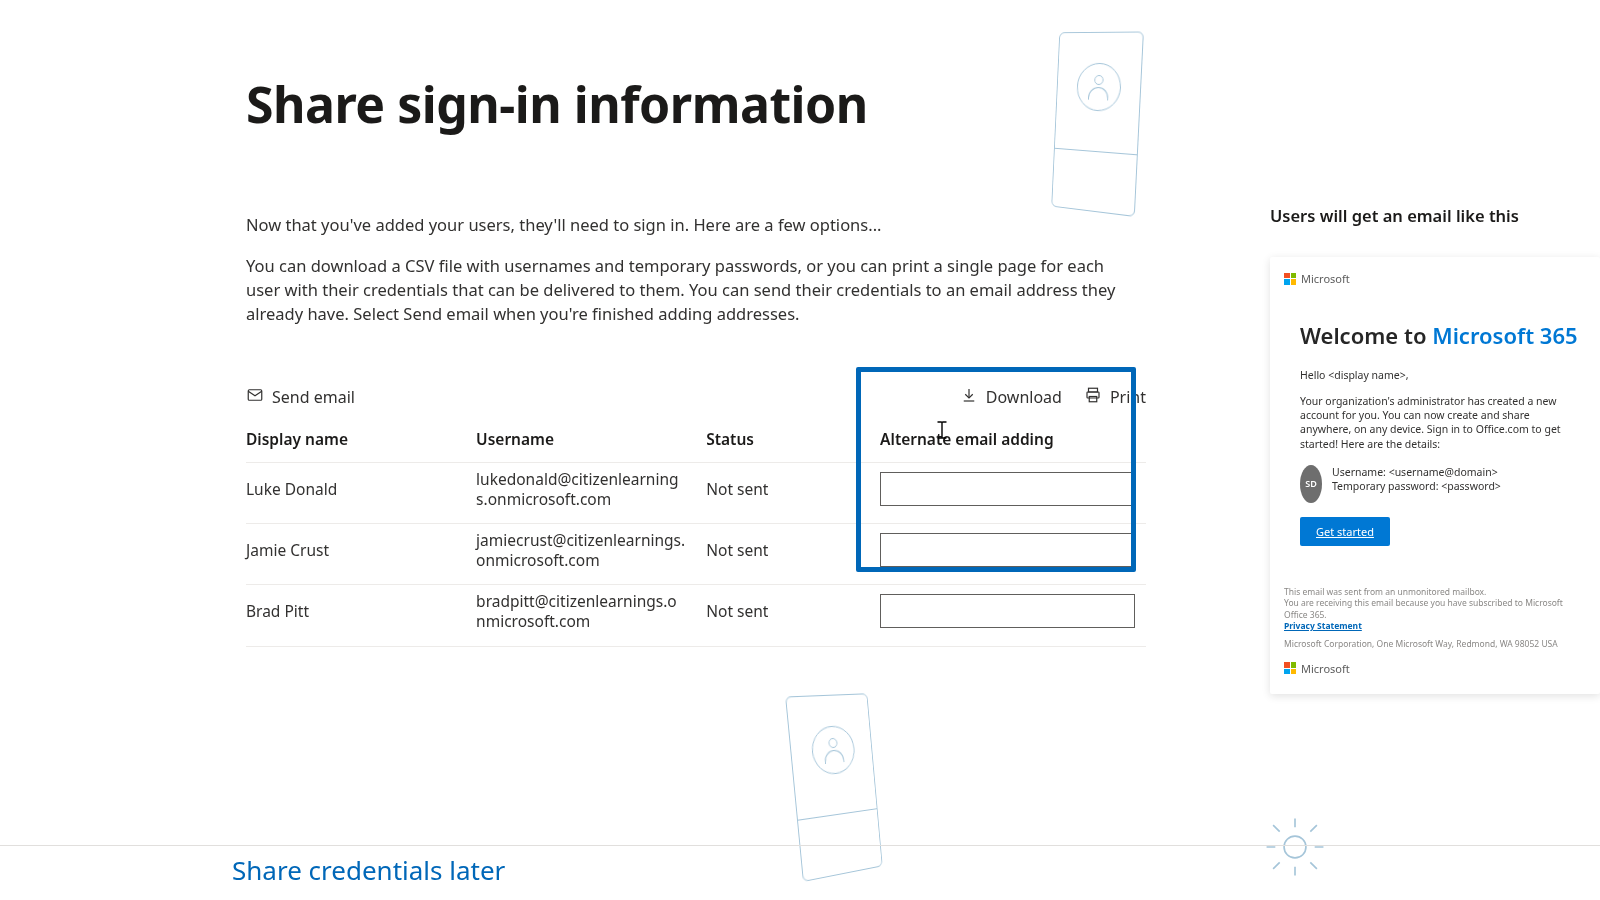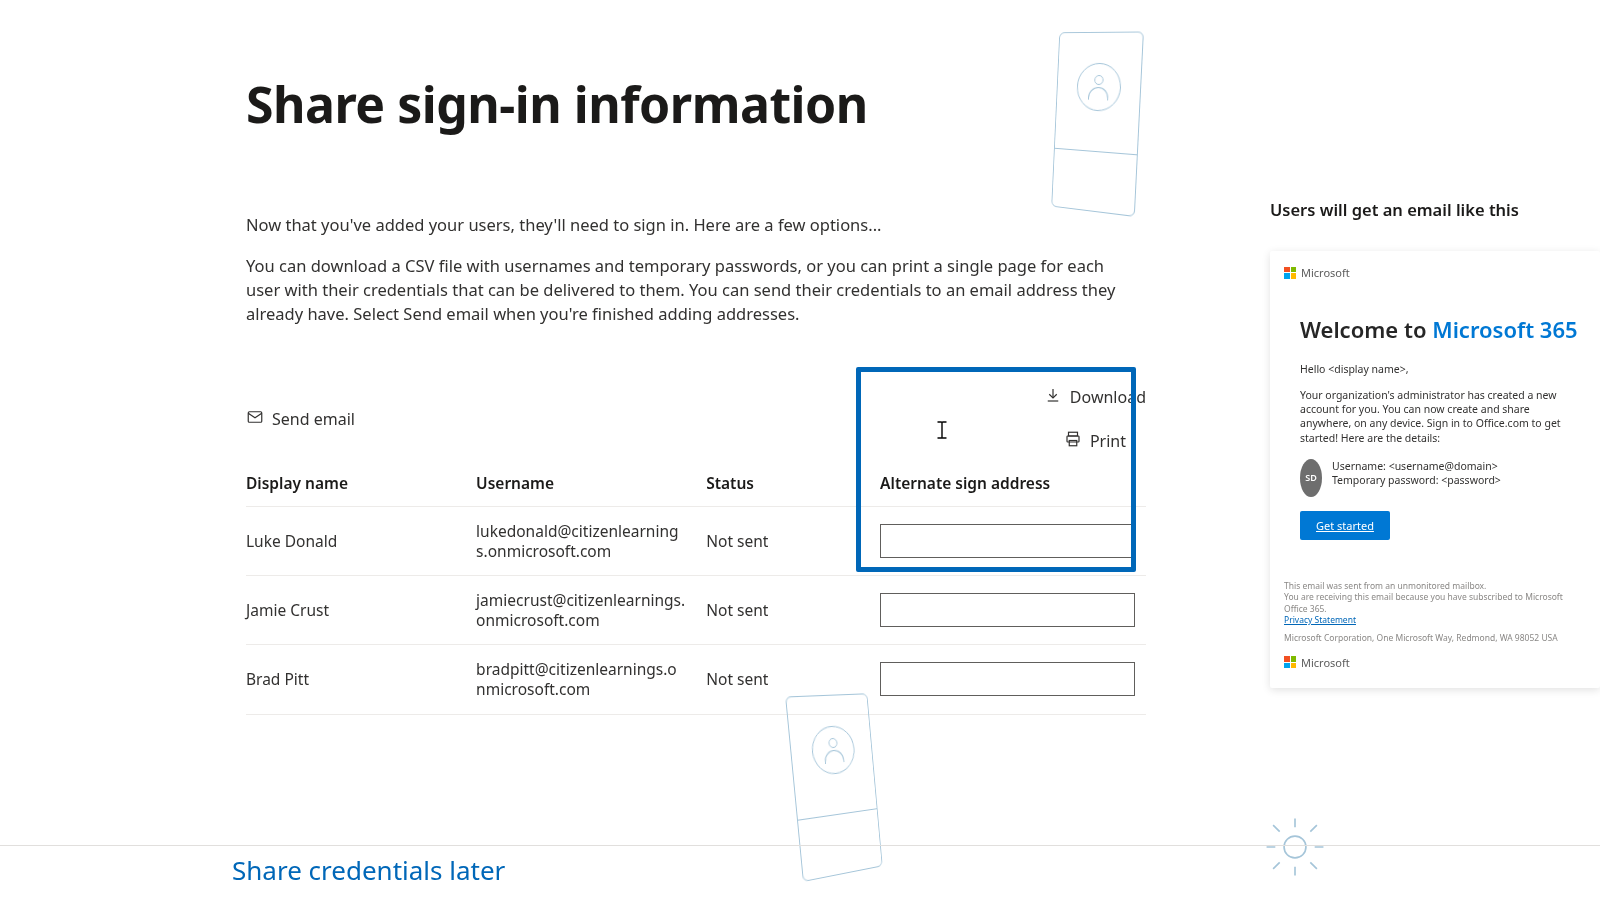--- a/index.html
+++ b/index.html
@@ -56,21 +56,21 @@
     max-width: 870px;
   }
 
   .toolbar {
     display: flex;
     align-items: center;
     font-size: 16px;
     padding-bottom: 8px;
   }
   .toolbar .left { display: flex; align-items: center; gap: 8px; }
-  .toolbar .right { margin-left: auto; display: flex; align-items: center; gap: 22px; flex-direction: column; }
+  .toolbar .right { margin-left: auto; display: flex; align-items: center; gap: 22px; }
   .tb-action {
     display: flex; align-items: flex-start; gap: 8px;
     color: var(--ms-text); cursor: pointer;
   }
   .tb-action svg { width: 18px; height: 18px; }
 
   table.users {
     width: 100%;
     border-collapse: collapse;
     table-layout: fixed;
@@ -78,21 +78,21 @@
   table.users th {
     text-align: left;
     font-weight: 600;
     font-size: 15.5px;
     padding: 12px 8px 12px 0;
     border-bottom: 1px solid var(--ms-border-light);
     color: #1b1a19;
   }
   table.users td {
     font-size: 15.5px;
-    padding: 14px 8px 14px 0;
+    padding: 6px 8px 14px 0;
     border-bottom: 1px solid var(--ms-border-light);
     vertical-align: middle;
     color: var(--ms-text);
   }
   .col-name { width: 225px; }
   .col-user { width: 225px; }
   .col-status { width: 170px; }
   .col-alt { width: 260px; }
 
   .username-wrap { word-break: break-all; max-width: 210px; line-height:1.3; }
@@ -112,21 +112,21 @@
     position: absolute;
     border: 5px solid var(--highlight-blue);
     pointer-events: none;
     border-radius: 2px;
   }
 
   
   .preview-col {
     position: absolute;
     left: 1270px;
-    top: 198px;
+    top: 204px;
     width: 330px;
   }
   .preview-caption {
     font-size: 16.5px;
     font-weight: 600;
     color: #1b1a19;
     margin-bottom: 30px;
   }
   .email-card {
     background: #fff;
@@ -163,21 +163,21 @@
   .cred-avatar {
     width:22px;height:38px;border-radius:50%;background:#6e6e6e;color:#fff;
     display:flex;align-items:center;justify-content:center;font-size:9px;font-weight:600;
   }
   .cred-lines { font-size:10.5px; line-height:1.4; }
   .get-started-btn {
     display:inline-block; background: var(--ms-blue); color:#fff;
     font-size:11px; padding:7px 16px; border-radius:2px; margin-bottom: 30px; text-decoration: underline;
   }
   .email-footer { padding: 0 14px; font-size:8.5px; color:#8a8886; line-height:1.35;}
-  .email-footer a { color:#0067b8; text-decoration:underline;}
+  .email-footer a { color:#0067b8; text-decoration:underline;font-weight:bold;}
   .email-corp { font-size:8.5px; color:#8a8886; padding:6px 14px 10px;}
   .email-brand-bottom { display:flex; align-items:center; gap:5px; font-size:11px; color:#5c5c5c; padding:2px 14px 4px;}
 
   
   .bottom-divider {
     position:absolute;
     left:0; right:0; top: 845px;
     border-top:1px solid #e1dfdd;
   }
   .bottom-heading {
@@ -294,21 +294,21 @@
         <col class="col-name">
           <col class="col-user">
           <col class="col-status">
           <col class="col-alt">
       </colgroup>
       <thead>
         <tr>
           <th>Display name</th>
           <th>Username</th>
           <th>Status</th>
-          <th>Alternate sign address</th>
+          <th>Alternate email adding</th>
         </tr>
       </thead>
       <tbody>
         <tr>
           <td>Luke Donald</td>
           <td>
               <div class="username-wrap">lukedonald@citizenlearnings.onmicrosoft.com</div>
             </td>
           <td>Not sent</td>
           <td>

